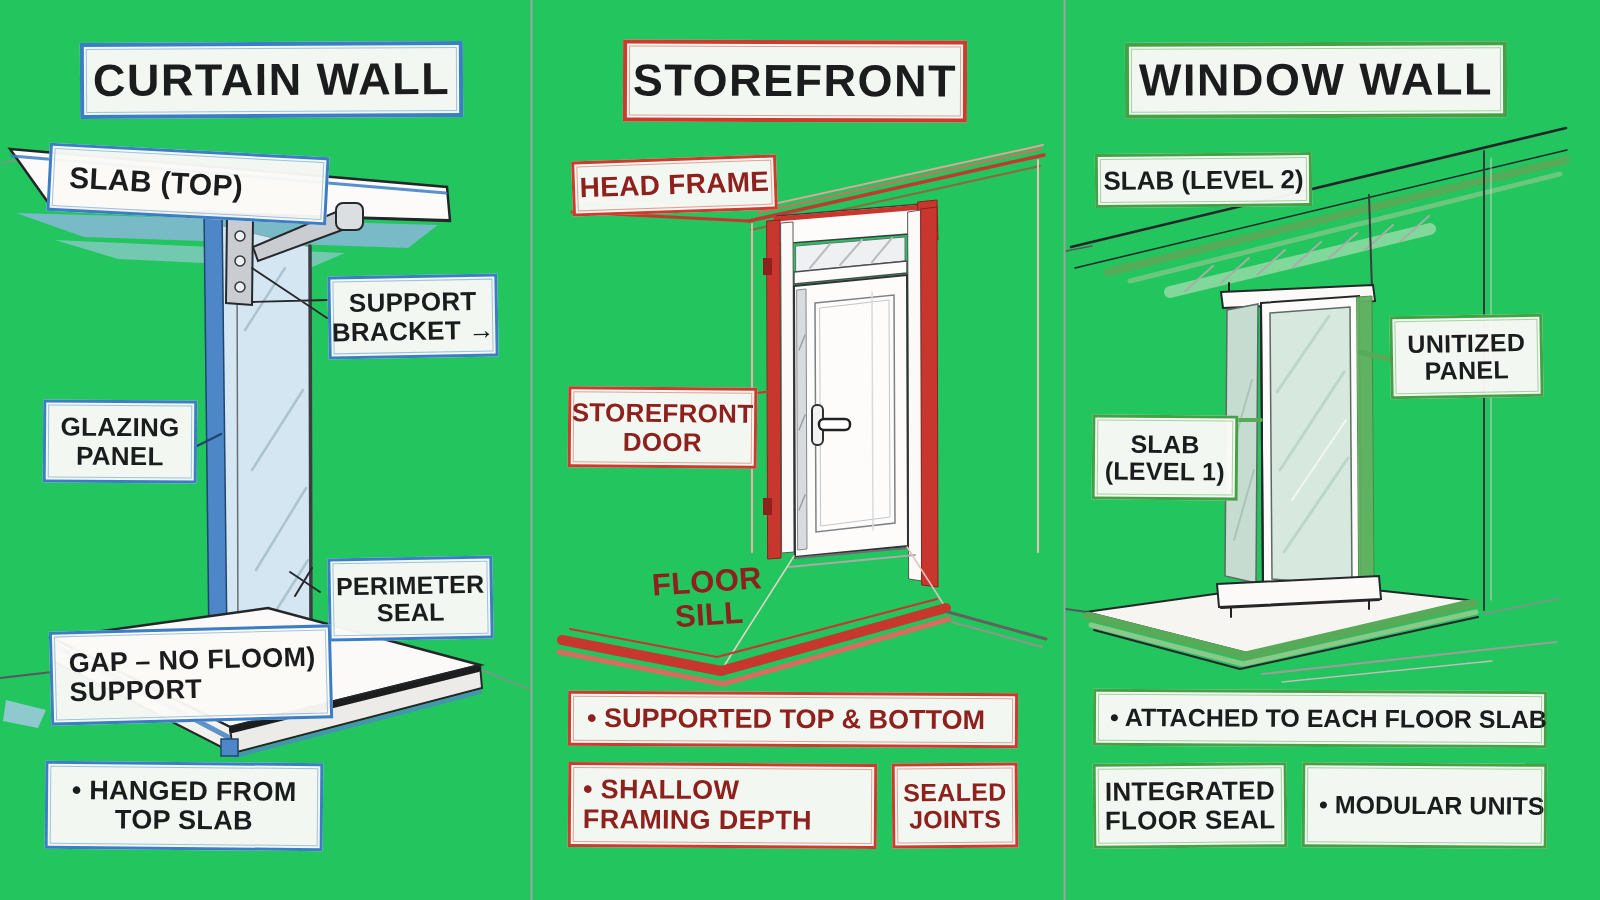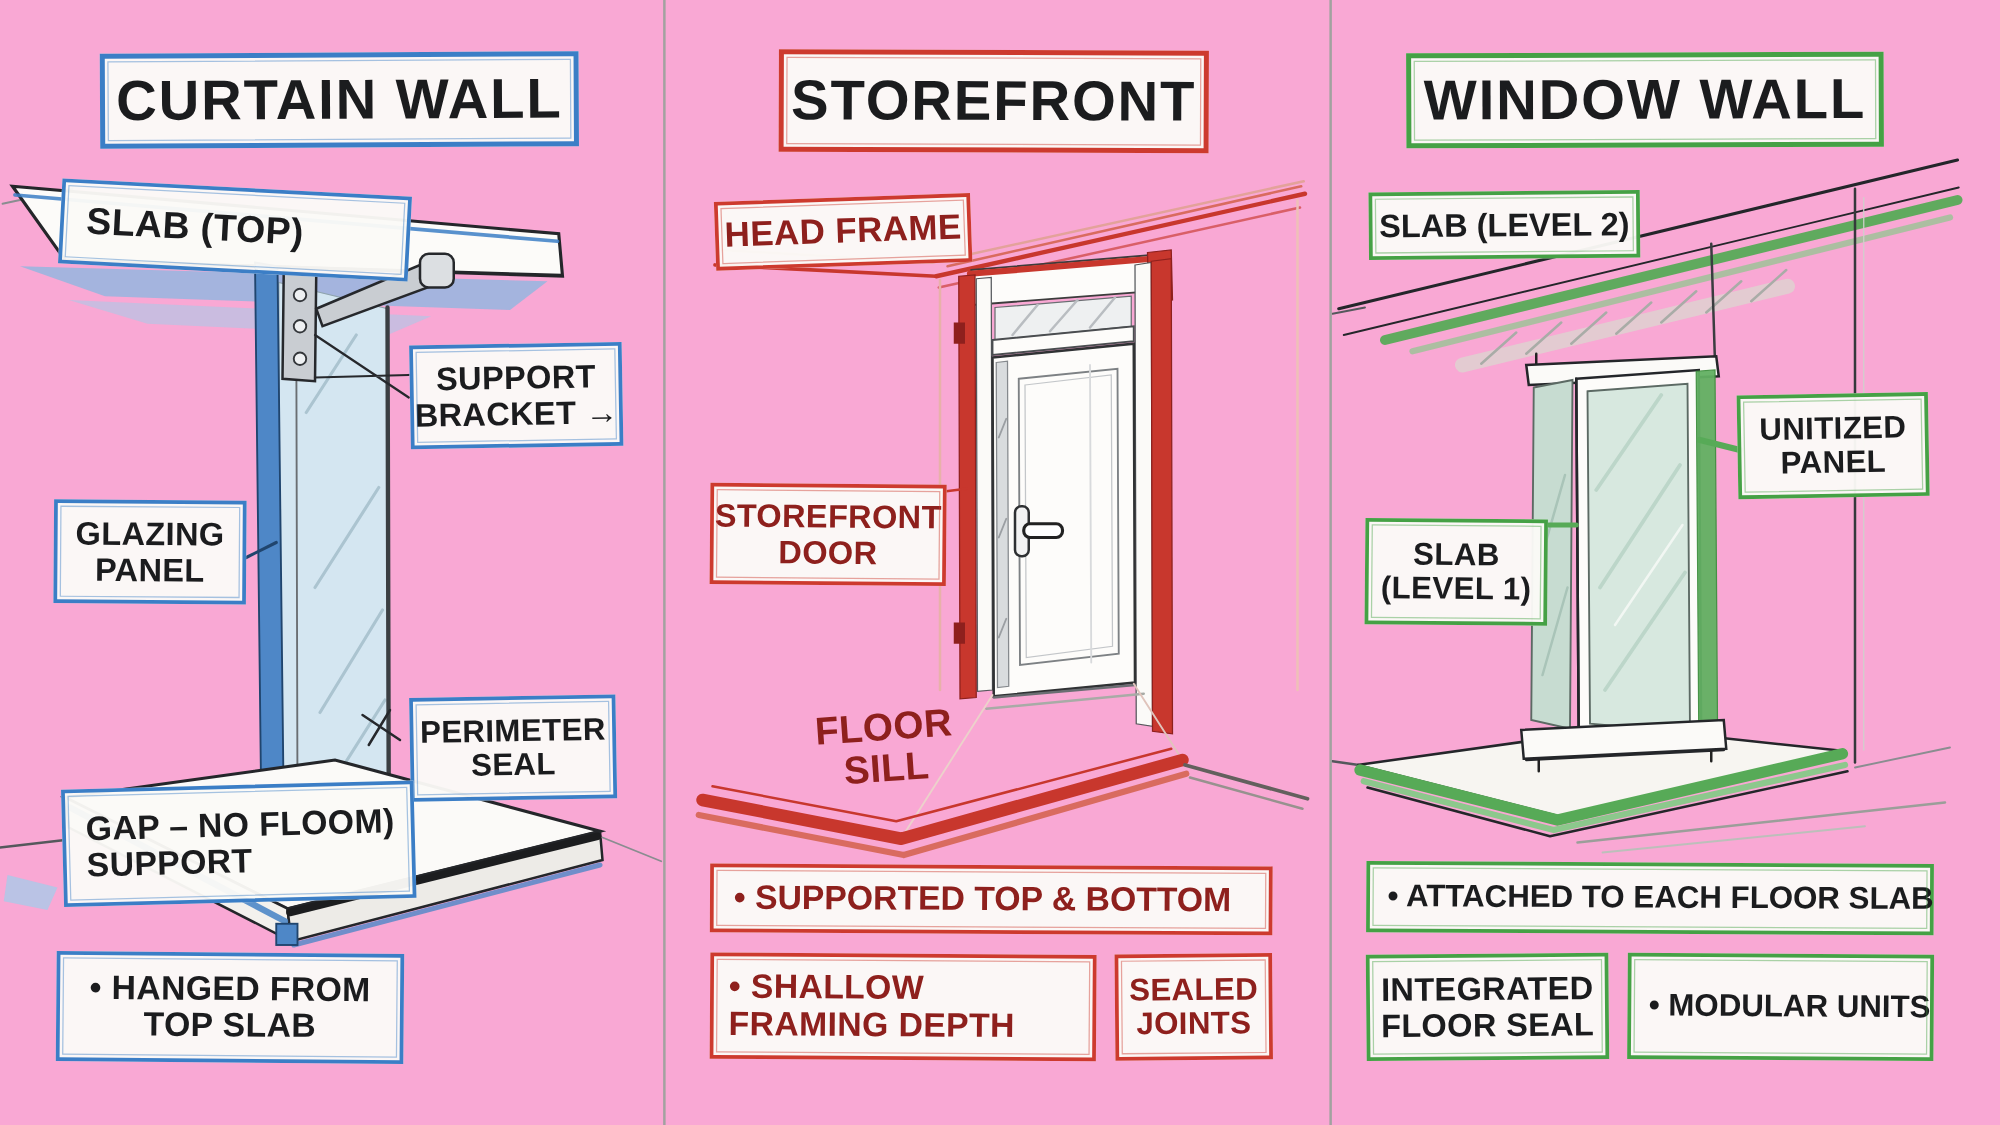--- a/index.html
+++ b/index.html
@@ -1,17 +1,17 @@
 <!DOCTYPE html>
 <html><head>
 <meta charset="utf-8">
 <style>
   html,body{margin:0;padding:0;background:#f1f0ec;}
   #stage{position:relative;width:1600px;height:900px;overflow:hidden;
-         font-family:"Liberation Sans",sans-serif;background:#f9a8d4;}
+         font-family:"Liberation Sans",sans-serif;background:#22c55e;}
   #art{position:absolute;left:0;top:0;}
   .lb{position:absolute;box-sizing:border-box;border:3px solid var(--c);
       background:rgba(251,250,247,.96);display:flex;flex-direction:column;
       justify-content:center;align-items:center;text-align:center;
       font-weight:700;color:#1b1c1e;line-height:1.08;letter-spacing:.3px;}
   .lb::after{content:"";position:absolute;inset:2px;border:1.5px solid var(--c);
       opacity:.45;pointer-events:none;}
   .title{font-size:45px;letter-spacing:1.5px;white-space:nowrap;border-width:4px;}
   .left{align-items:flex-start;text-align:left;}
   .nowrap{white-space:nowrap;letter-spacing:0;}

